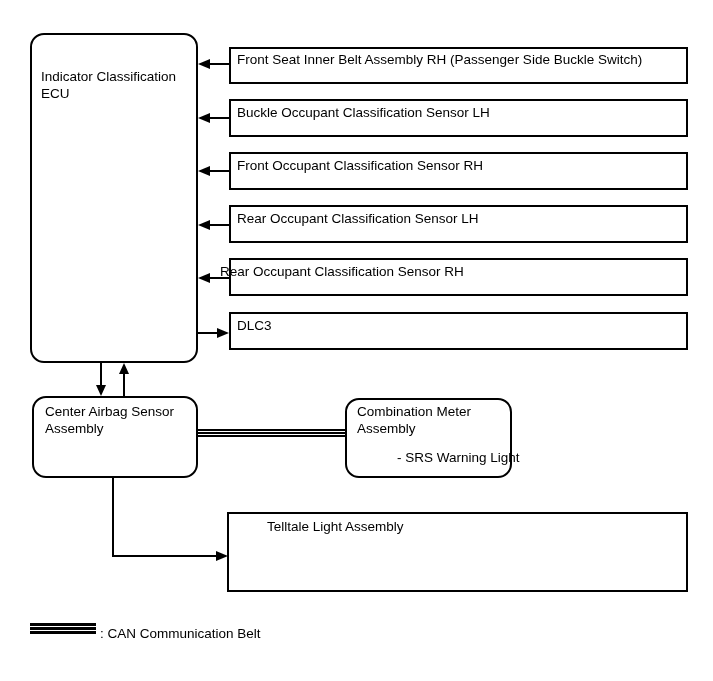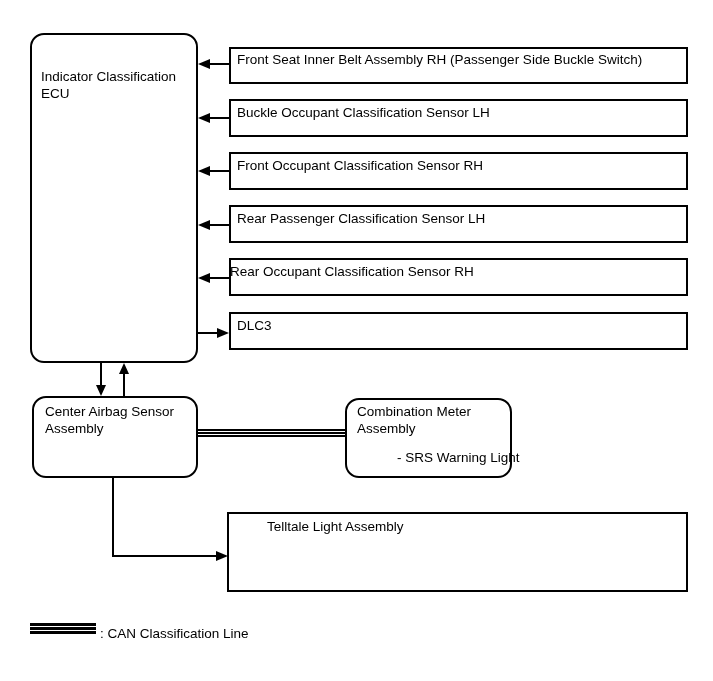--- a/index.html
+++ b/index.html
@@ -41,24 +41,24 @@
   <div class="box" style="left:229px;top:47px;width:459px;height:37px;"></div>
   <div class="box-label" style="left:237px;top:51px;width:445px;">Front Seat Inner Belt Assembly RH (Passenger Side Buckle Switch)</div>
 
   <div class="box" style="left:229px;top:99px;width:459px;height:38px;"></div>
   <div class="box-label" style="left:237px;top:104px;width:445px;">Buckle Occupant Classification Sensor LH</div>
 
   <div class="box" style="left:229px;top:152px;width:459px;height:38px;"></div>
   <div class="box-label" style="left:237px;top:157px;width:445px;">Front Occupant Classification Sensor RH</div>
 
   <div class="box" style="left:229px;top:205px;width:459px;height:38px;"></div>
-  <div class="box-label" style="left:237px;top:210px;width:445px;">Rear Passenger Classification Sensor LH</div>
+  <div class="box-label" style="left:237px;top:210px;width:445px;">Rear Occupant Classification Sensor LH</div>
 
   <div class="box" style="left:229px;top:258px;width:459px;height:38px;"></div>
-  <div class="box-label" style="left:230px;top:263px;width:445px;">Rear Occupant Classification Sensor RH</div>
+  <div class="box-label" style="left:220px;top:263px;width:445px;">Rear Occupant Classification Sensor RH</div>
 
   <div class="box" style="left:229px;top:312px;width:459px;height:38px;"></div>
   <div class="box-label" style="left:237px;top:317px;width:445px;">DLC3</div>
 
   <div class="hline" style="left:206px;top:63px;width:23px;"></div>
   <div class="head-left" style="left:198px;top:59px;"></div>
 
   <div class="hline" style="left:206px;top:117px;width:23px;"></div>
   <div class="head-left" style="left:198px;top:113px;"></div>
 
@@ -89,15 +89,15 @@
   <div class="box-label" style="left:357px;top:449px;width:150px;margin-left:40px;">- SRS Warning Light</div>
 
   <div class="vline" style="left:112px;top:478px;height:79px;"></div>
   <div class="hline" style="left:112px;top:555px;width:106px;"></div>
   <div class="head-right" style="left:216px;top:551px;"></div>
 
   <div class="box" style="left:227px;top:512px;width:461px;height:80px;"></div>
   <div class="box-label" style="left:239px;top:518px;width:440px;margin-left:28px;">Telltale Light Assembly</div>
 
   <div class="legend-stripes" style="left:30px;top:623px;width:66px;height:11px;"></div>
-  <div class="box-label" style="left:100px;top:625px;width:250px;">: CAN Classification Line</div>
+  <div class="box-label" style="left:100px;top:625px;width:250px;">: CAN Communication Belt</div>
 
 </div>
 
 </body></html>

